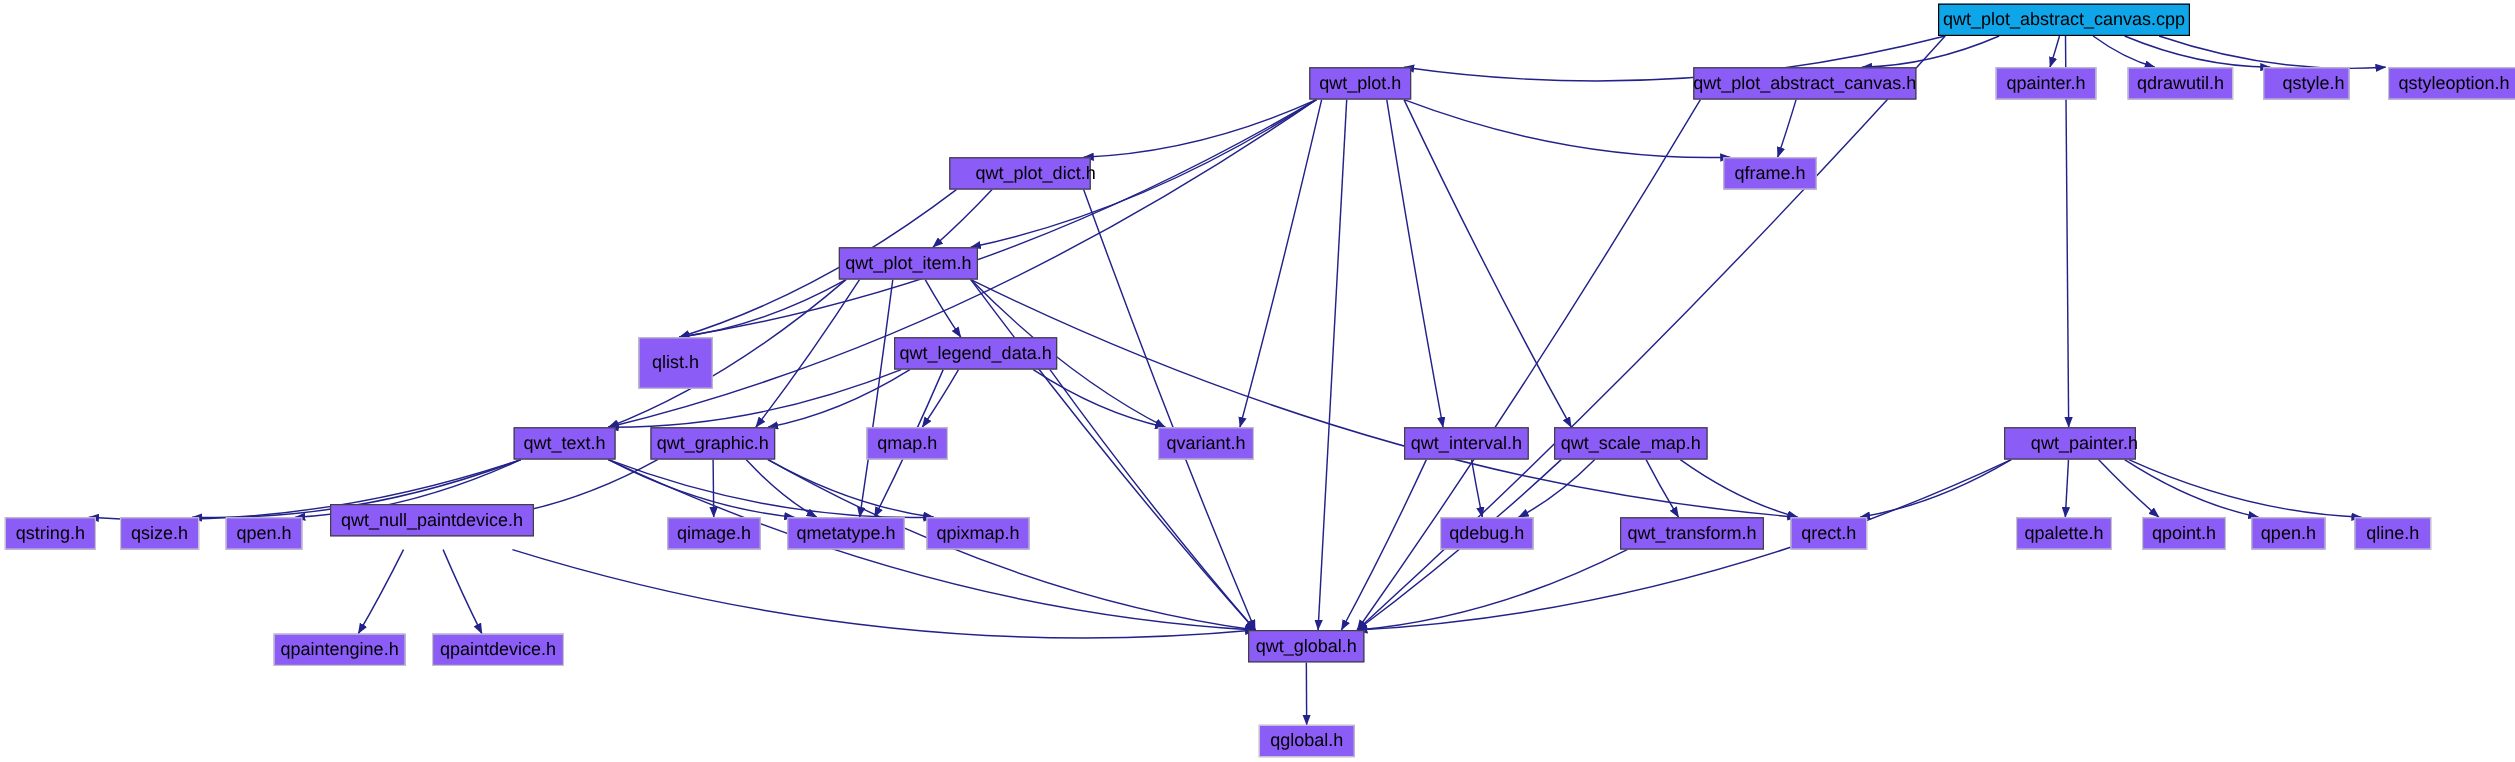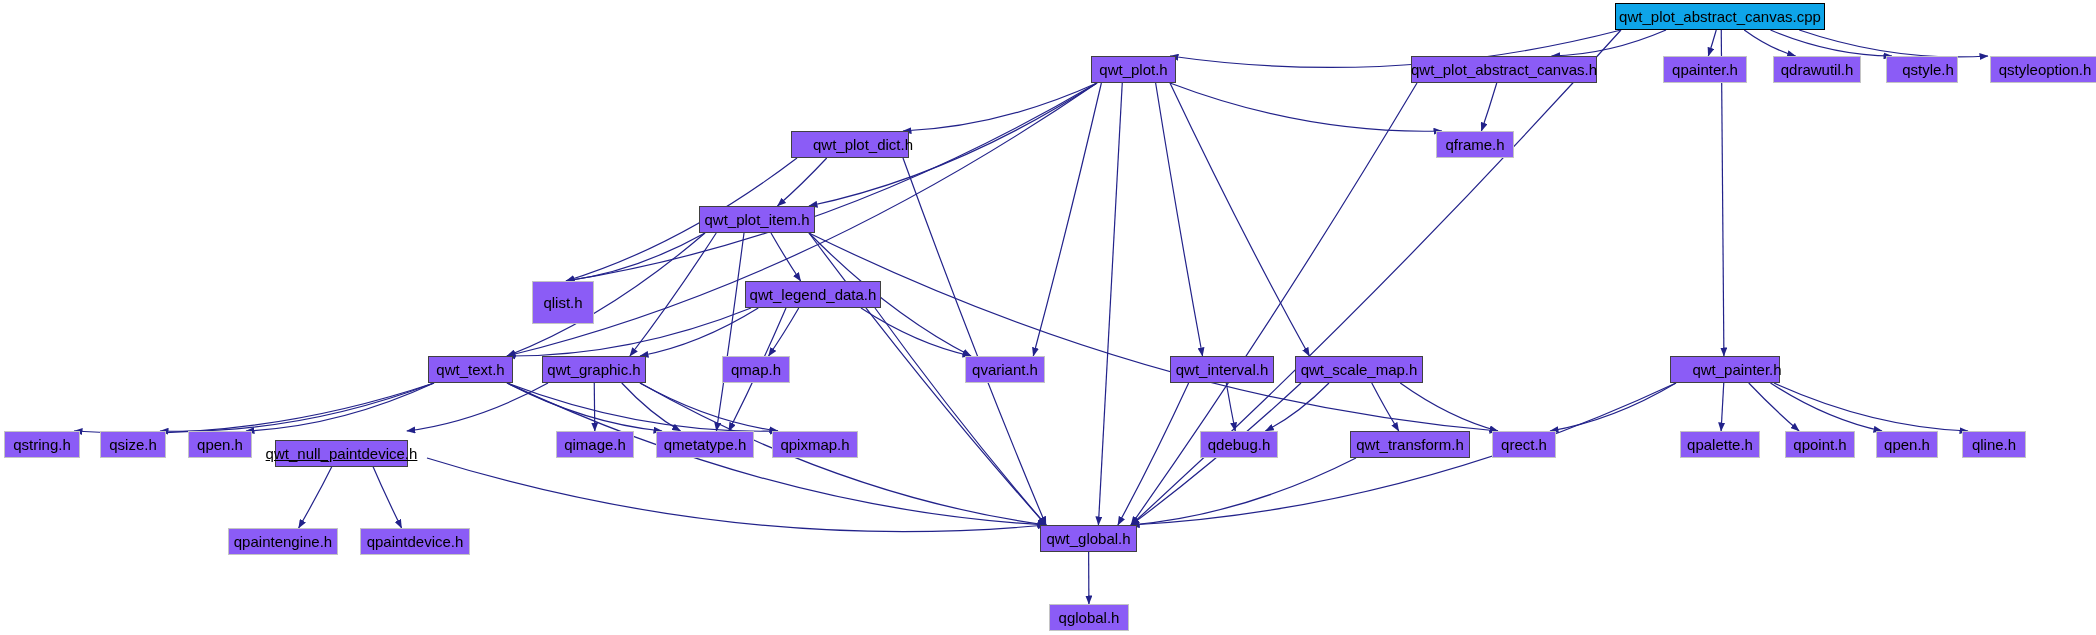--- a/index.html
+++ b/index.html
@@ -168,21 +168,21 @@
       </div>
       <div class="gnode " style="left: 4px; top: 431px; width: 76px; height: 27px;">
         <span>qstring.h</span>
       </div>
       <div class="gnode " style="left: 100px; top: 431px; width: 66px; height: 27px;">
         <span>qsize.h</span>
       </div>
       <div class="gnode " style="left: 188px; top: 431px; width: 64px; height: 27px;">
         <span>qpen.h</span>
       </div>
-      <div class="gnode strong" style="left: 275px; top: 440px; width: 133px; height: 27px; text-decoration: underline;">
+      <div class="gnode strong" style="left: 275px; top: 420px; width: 170px; height: 27px;">
         <span>qwt_null_paintdevice.h</span>
       </div>
       <div class="gnode " style="left: 556px; top: 431px; width: 78px; height: 27px;">
         <span>qimage.h</span>
       </div>
       <div class="gnode " style="left: 656px; top: 431px; width: 98px; height: 27px;">
         <span>qmetatype.h</span>
       </div>
       <div class="gnode " style="left: 772px; top: 431px; width: 86px; height: 27px;">
         <span>qpixmap.h</span>

